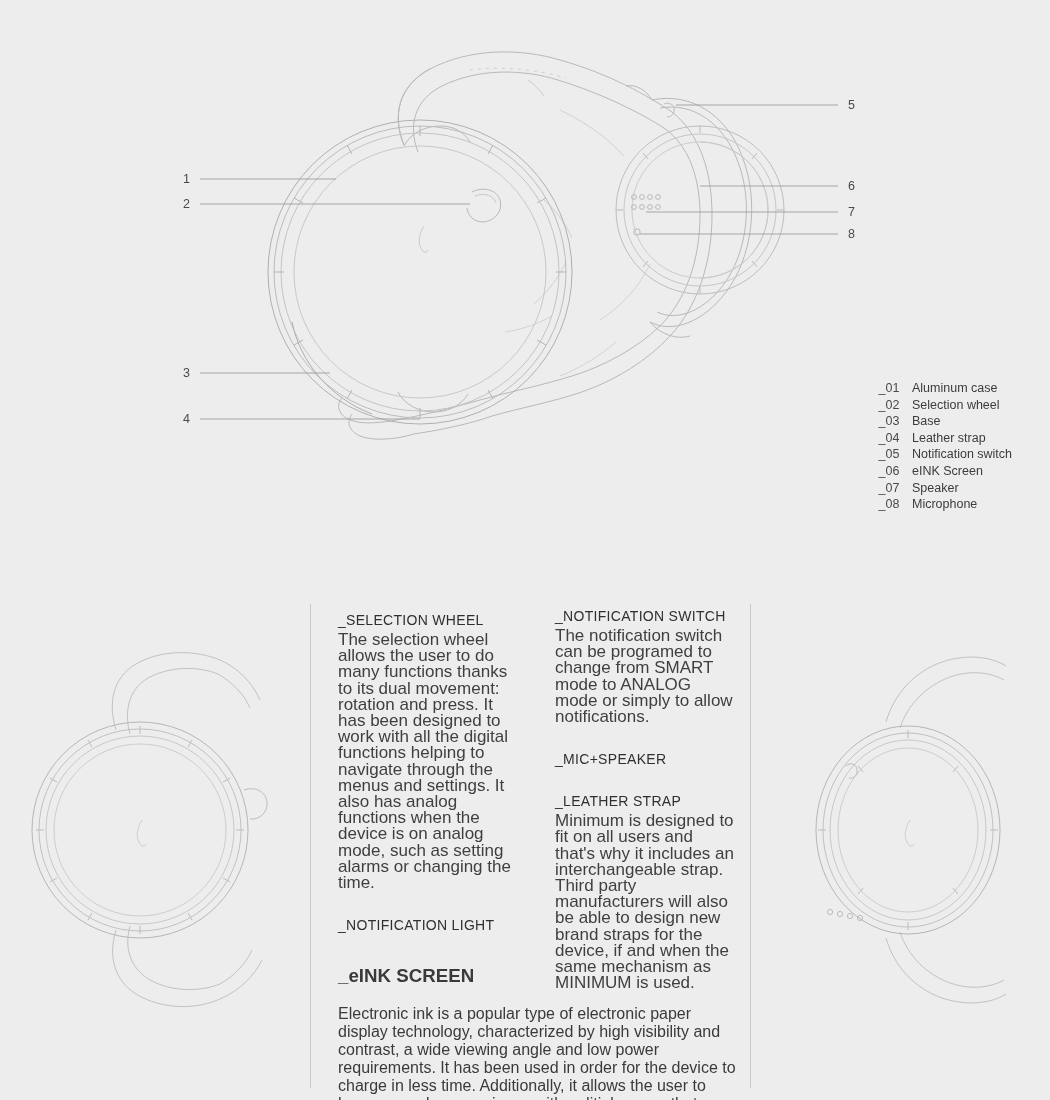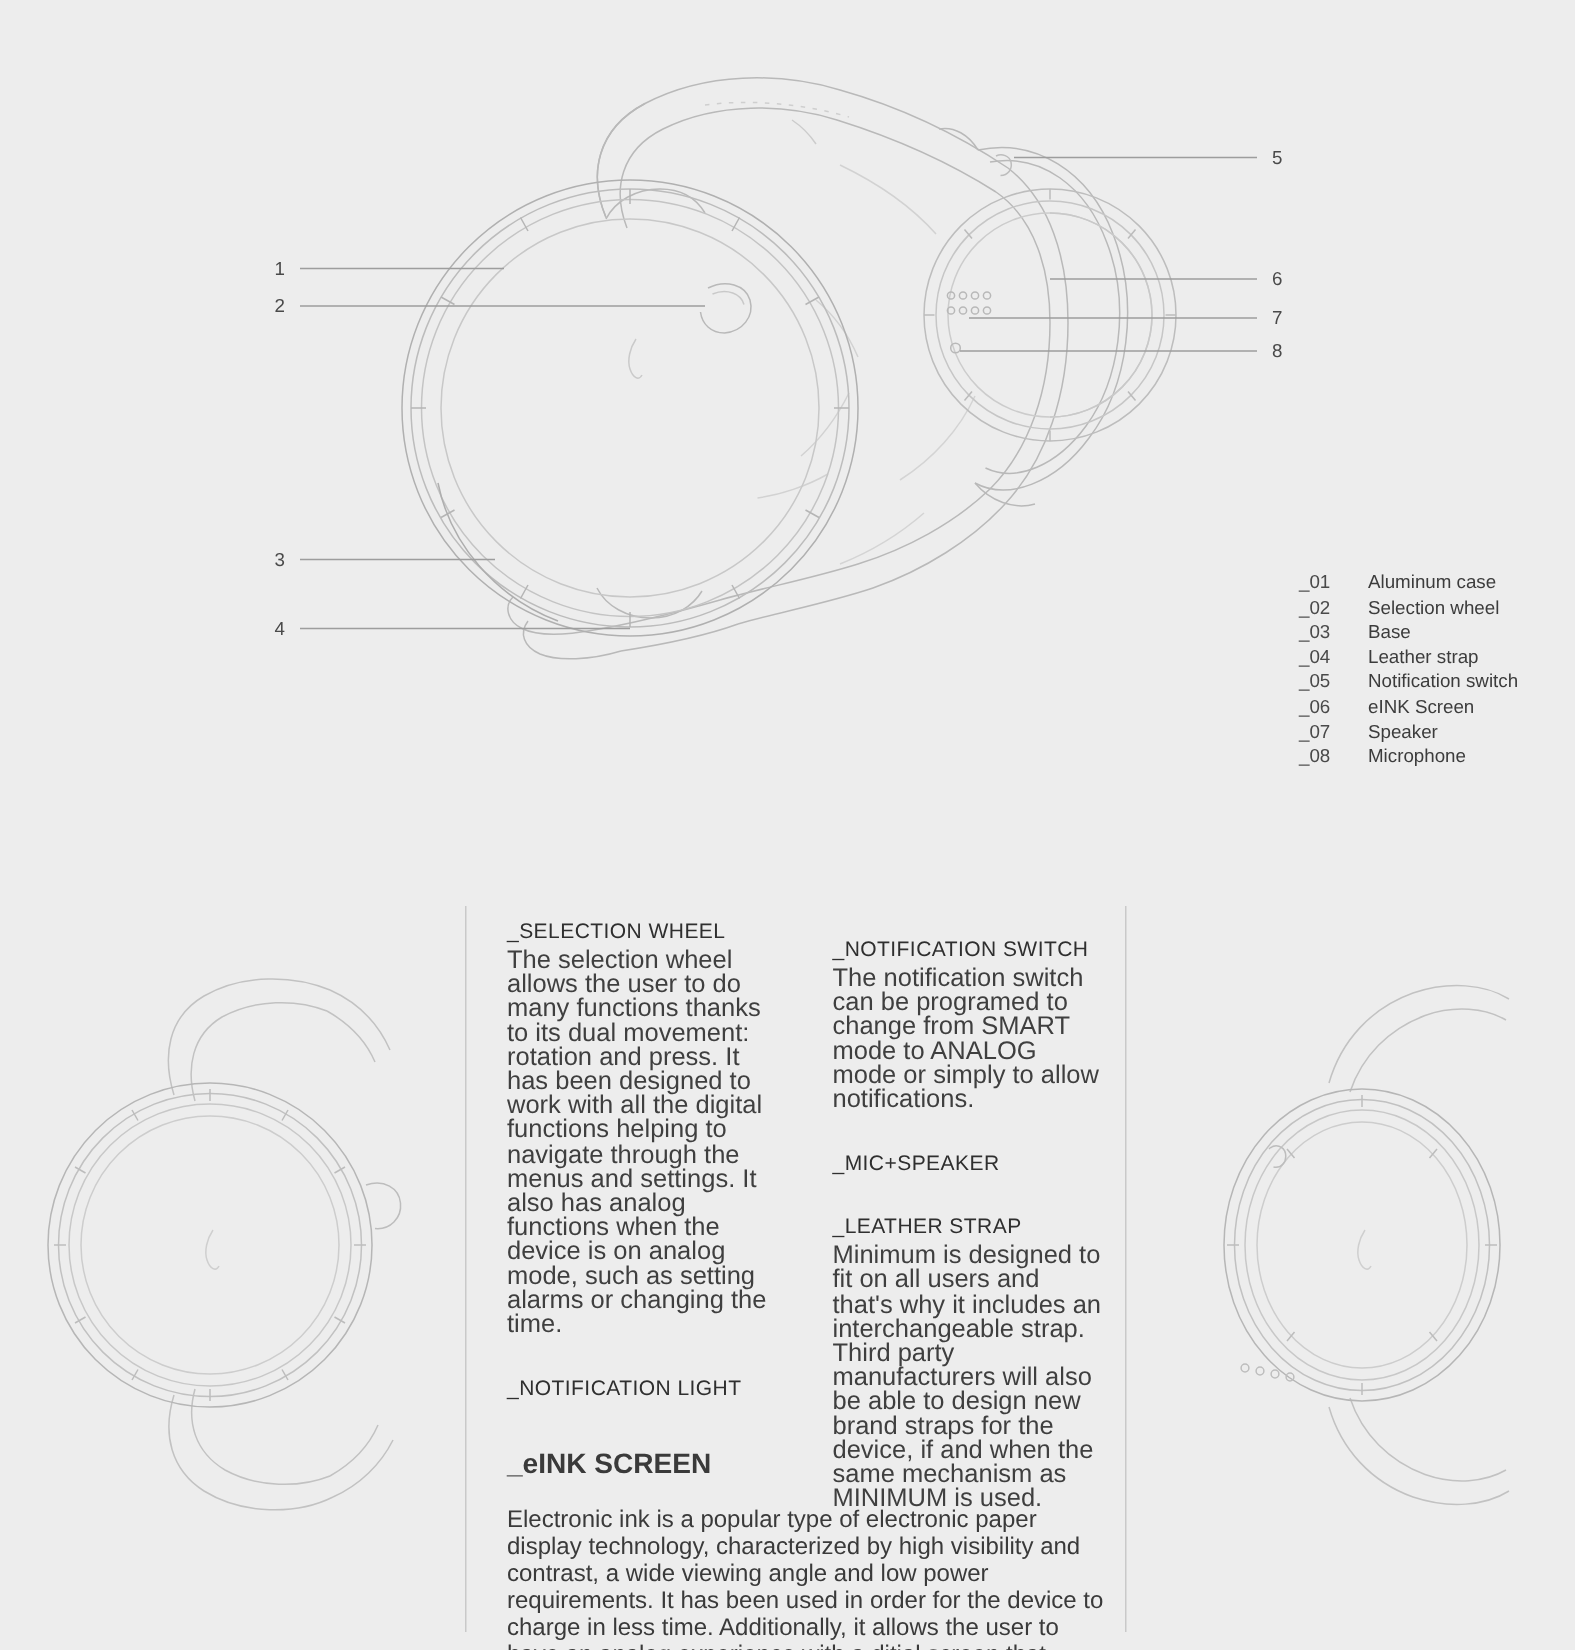--- a/index.html
+++ b/index.html
@@ -44,40 +44,41 @@
     left: 866px;
     top: 380px;
     font-size: 12.5px;
     line-height: 16.6px;
     color: #3c3c3c;
   }
   .legend-row { display: flex; }
   .legend-num {
     width: 46px;
     color: #4a4a4a;
+    text-align: center;
   }
   .legend-label { white-space: nowrap; text-align: center; }
 
   
   .lower {
     position: absolute;
     left: 0; top: 560px;
     width: 950px; height: 540px;
   }
   .divider {
     position: absolute;
     width: 1px;
     background: #c9c9c9;
   }
   .div-left  { left: 310px; top: 44px;  height: 484px; }
   .div-right { left: 750px; top: 44px;  height: 484px; }
 
   .col { position: absolute; }
   .col-a { left: 338px; top: 52px;  width: 185px; }
-  .col-b { left: 555px; top: 48px;  width: 182px; margin-top: 16px; }
+  .col-b { left: 555px; top: 48px;  width: 182px; }
   .col-wide { left: 338px; top: 386px; width: 400px; }
 
   .block { margin-bottom: 26px; }
   .block h3 {
     margin: 0 0 4px 0;
     font-size: 14px;
     font-weight: 400;
     letter-spacing: .3px;
     color: #2f2f2f;
   }

